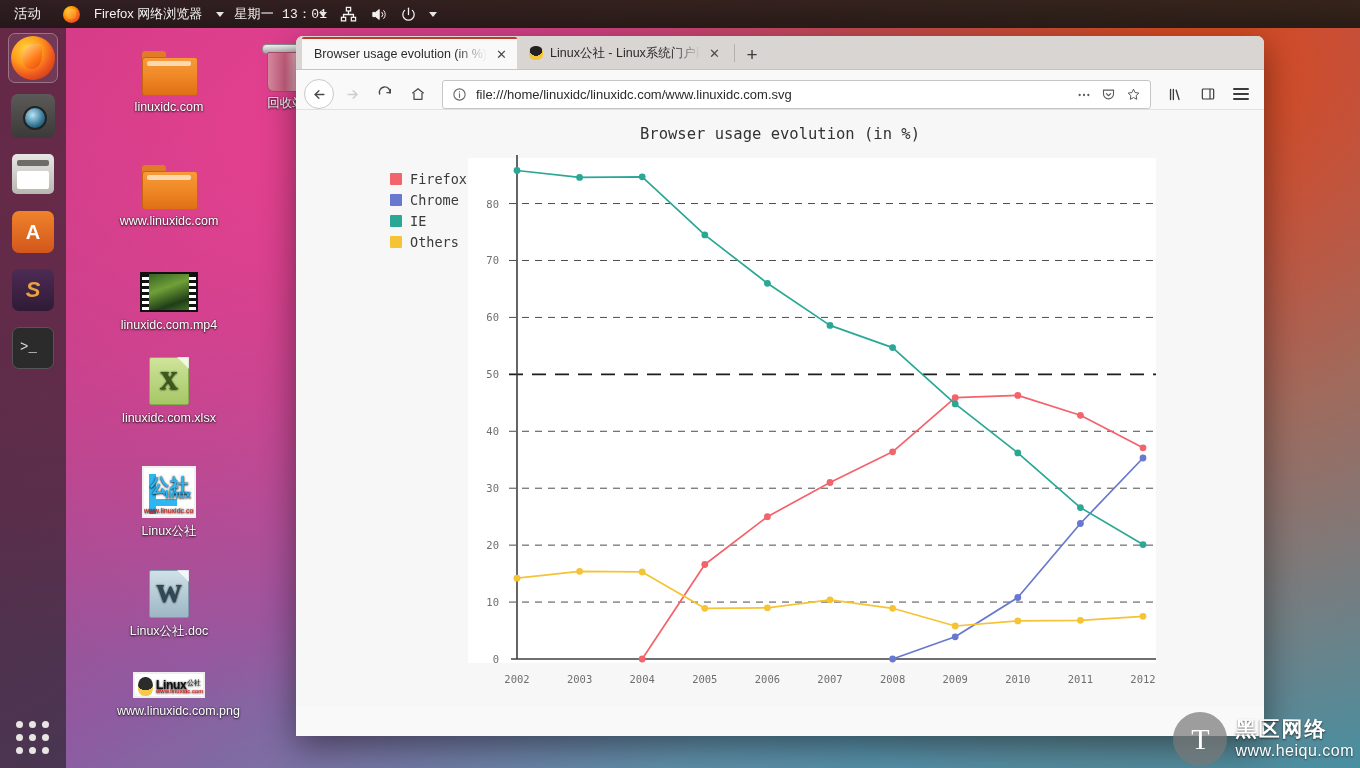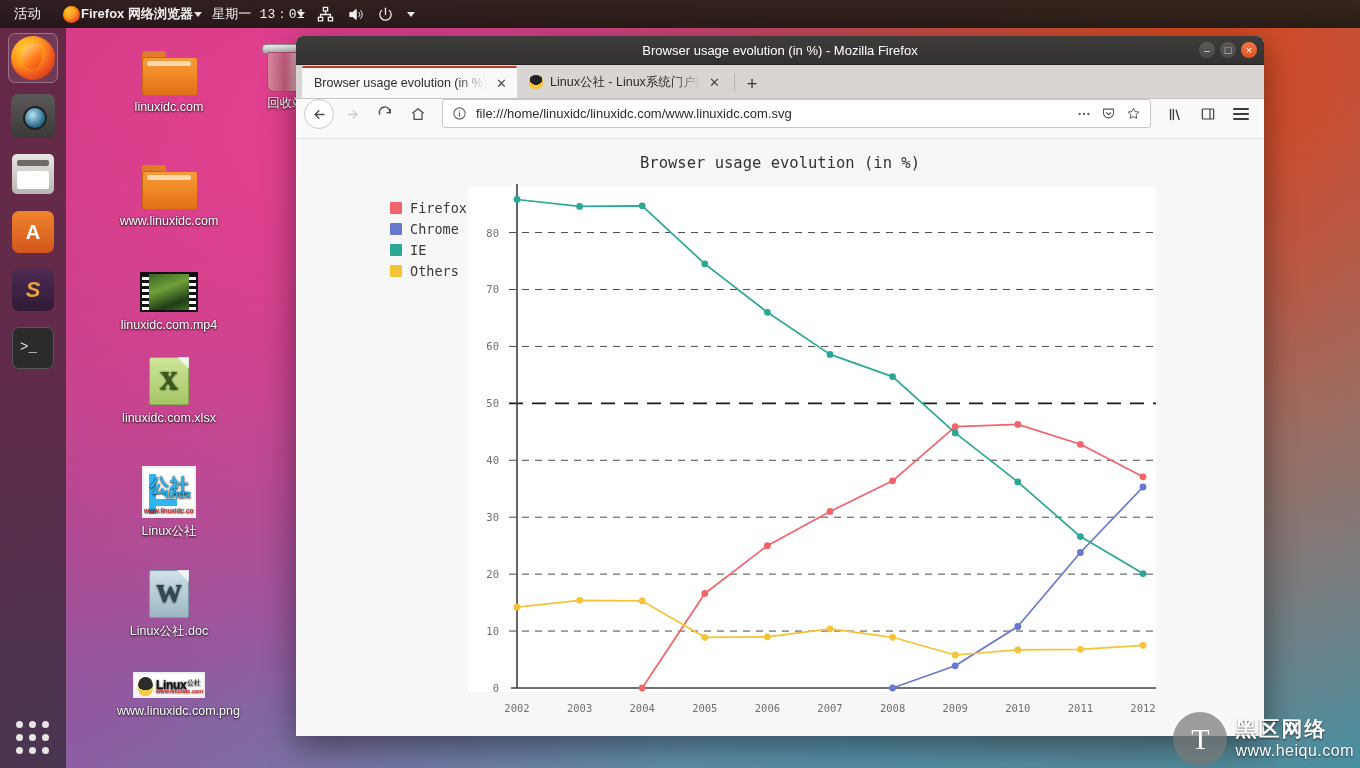--- a/index.html
+++ b/index.html
@@ -17,21 +17,21 @@
 
   
   #top-panel {
     position: absolute; left: 0; top: 0; width: 1360px; height: 28px;
     background: linear-gradient(to bottom, #3d3b38 0%, #2f2d2b 100%);
     display: flex; align-items: center; color: #f2f1f0; font-size: 13px;
     z-index: 50;
   }
   #top-panel .tp-left { display: flex; align-items: flex-end; }
   .tp-activities { padding: 0 12px 0 14px; font-size: 13.5px; }
-  .tp-app { display: flex; align-items: center; gap: 1px; padding: 0 10px; font-weight: bold; font-size: 13px;}
+  .tp-app { display: flex; align-items: center; gap: 14px; padding: 0 10px; font-weight: normal; font-size: 13px;}
   .ff-mini {
     width: 17px; height: 17px; border-radius: 50%;
     background: radial-gradient(circle at 34% 32%, #ffd43b 0%, #ff9500 38%, #f05a28 66%, #c8331d 100%);
     position: relative; flex: 0 0 auto;
   }
   .ff-mini::after{
     content:""; position:absolute; left:4px; top:3px; width:9px; height:10px;
     border-radius: 50% 20% 50% 40%;
     background: linear-gradient(135deg,#ffcf4d,#ff7a18);
   }
@@ -176,21 +176,21 @@
   .tab-close { width: 15px; height: 15px; display:flex;align-items:center;justify-content:center;
     font-size: 13px; color: #4b4b4b; flex: 0 0 auto;}
   .tab-fav { width: 14px; height: 14px; flex:0 0 auto; position: relative;}
   .tab-fav .tux2 { position:absolute; inset:0; border-radius:45% 45% 40% 40%;
     background: radial-gradient(circle at 50% 25%, #222 0 50%, #f2c33c 51% 100%); }
   .tab-sep { width: 1px; height: 18px; background: #b4b1ae; margin: 0 4px 7px 4px; }
   .tab-new { width: 26px; height: 28px; display:flex;align-items:center;justify-content:center;
     font-size: 19px; color: #3b3b3b; }
 
   #ff-navbar {
-    height: 40px; background: #f9f9fa; display: flex; align-items: flex-start; gap: 3px;
+    height: 40px; background: #f9f9fa; display: flex; align-items: flex-end; gap: 3px;
     padding: 0 8px; border-bottom: 1px solid #e1e1e2;
   }
   .nav-btn { width: 30px; height: 30px; border-radius: 3px; display:flex;align-items:center;justify-content:center; }
   .nav-btn svg { display:block; }
   .nav-btn.disabled { opacity: .35; }
   .nav-back-ring { width: 30px; height: 30px; border-radius: 50%; border: 1px solid #c9c9cb;
      display:flex;align-items:center;justify-content:center; background:#fff;}
   #urlbar {
     flex: 1; height: 29px; background: #fff; border: 1px solid #c6c6c8; border-radius: 3px;
     display: flex; align-items: center; gap: 8px; padding: 0 8px; margin: 0 6px;
@@ -364,28 +364,20 @@
         <span class="lbl">Linux</span>
         <span class="cn2">公社</span>
         <span class="sub">www.linuxidc.com</span>
       </div>
   </div>
   <div>www.linuxidc.com.png</div>
 </div>
 
 <div id="ff-window">
 
-  <div id="ff-titlebar">
-    <span>Browser usage evolution (in %) - Mozilla Firefox</span>
-    <div id="ff-wctl">
-      <span class="wbtn min">–</span>
-      <span class="wbtn max">□</span>
-      <span class="wbtn close">×</span>
-    </div>
-  </div>
 
   <div id="ff-tabstrip">
     <div class="ff-tab selected">
       <span class="tab-title">Browser usage evolution (in %)</span>
       <span class="tab-close">✕</span>
     </div>
     <div class="ff-tab">
       <span class="tab-fav">
           <span class="tux2"></span>
         </span>

